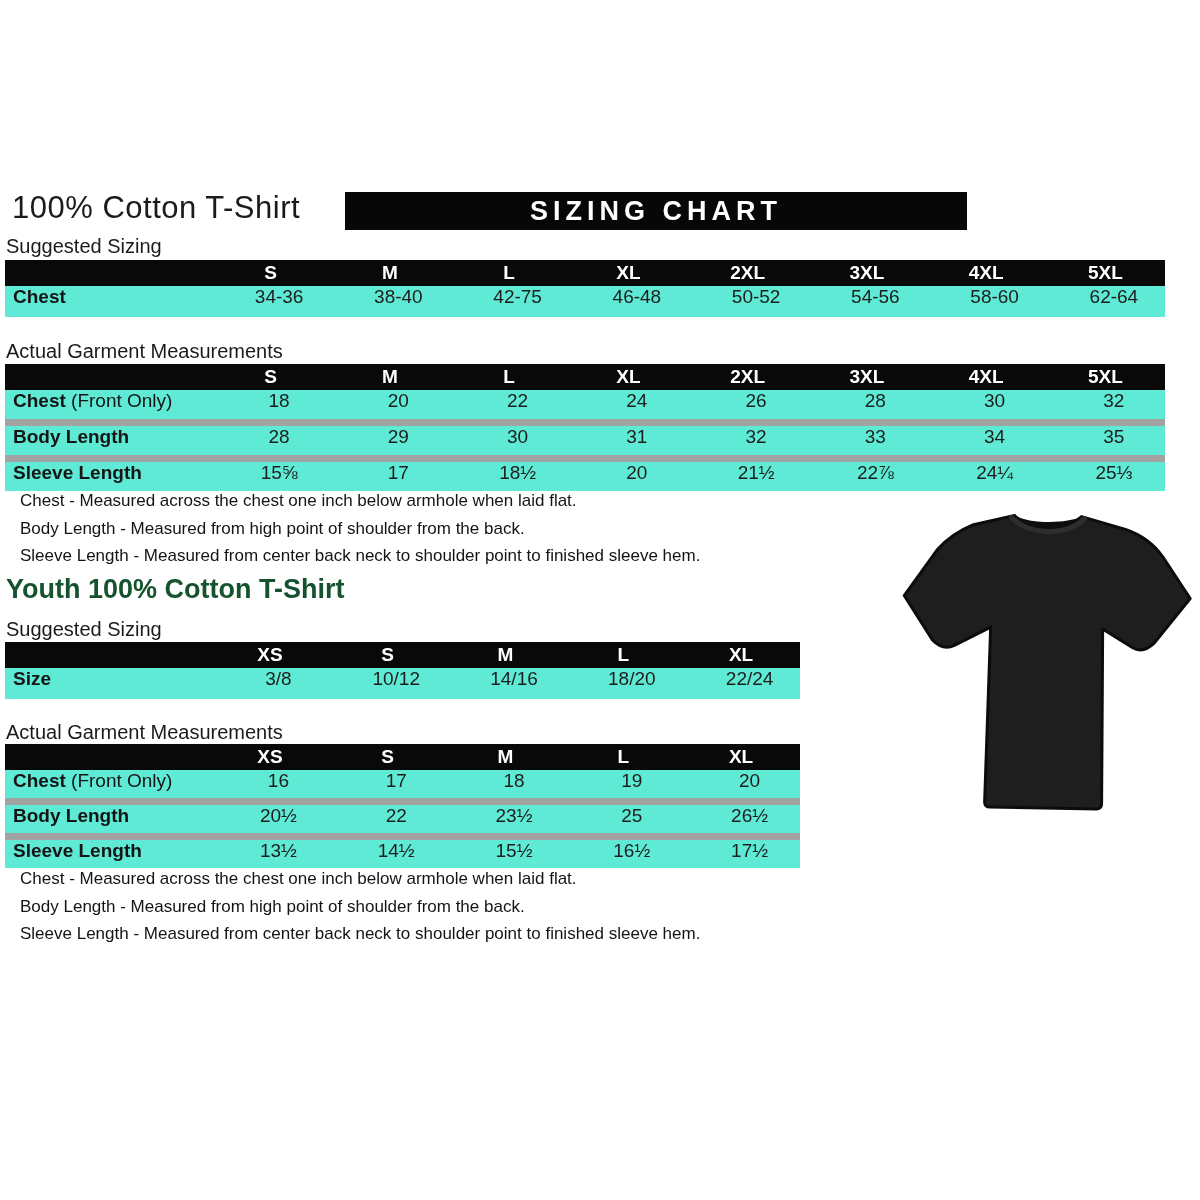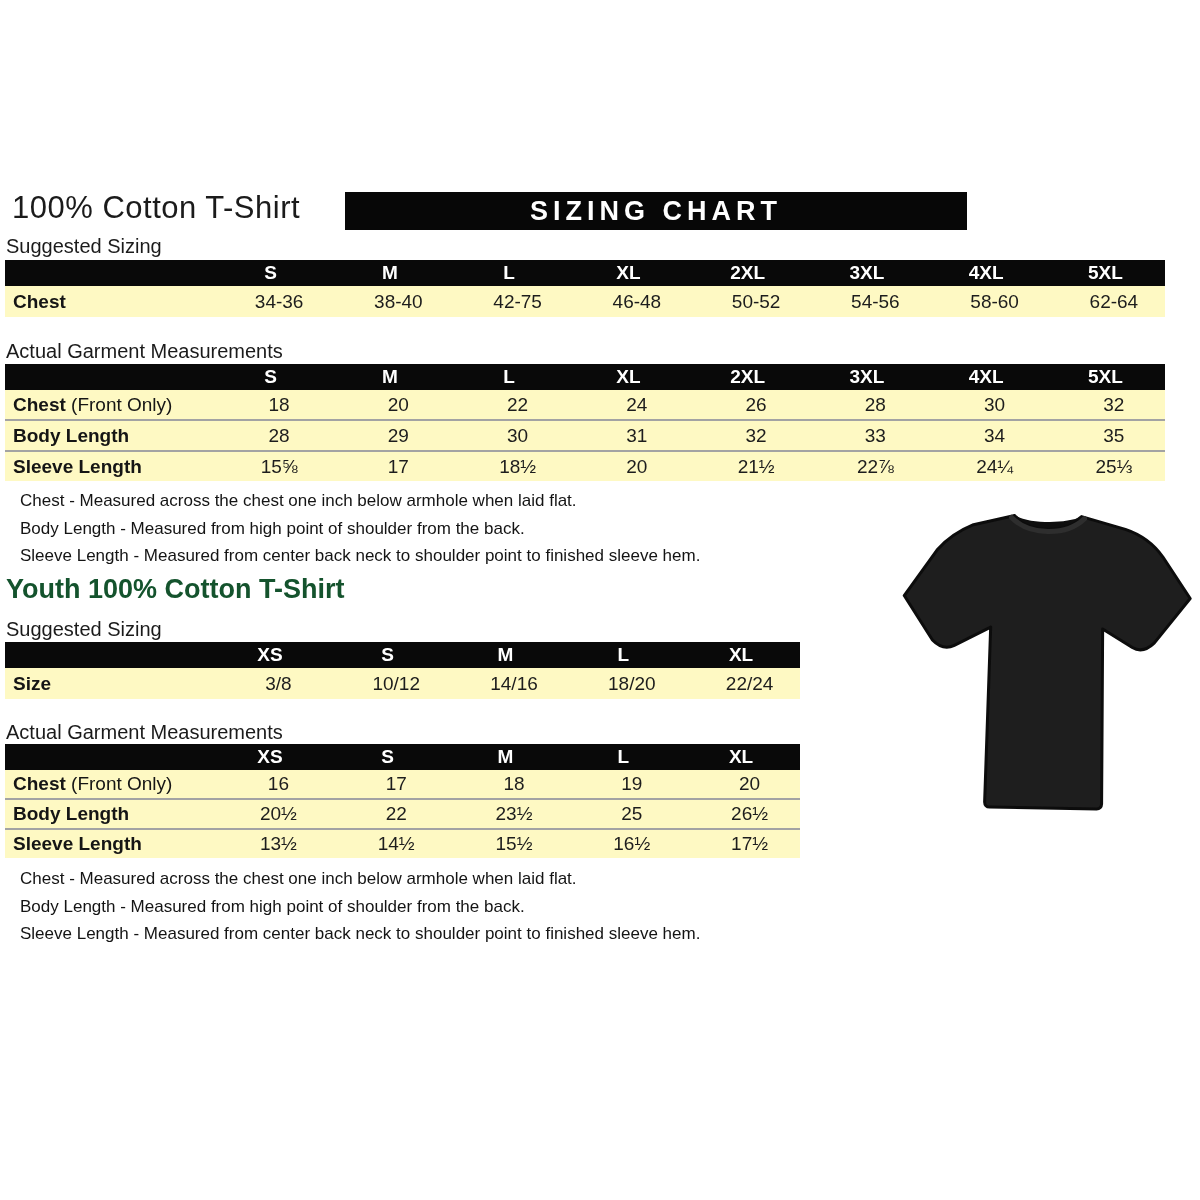--- a/index.html
+++ b/index.html
@@ -18,25 +18,25 @@
   }
   .section-label{font-size:20px;color:#1b1b1b;}
   .youth-title{left:6px;top:548px;font-size:27px;font-weight:700;color:#14532d;}
 
   
   .size-table{left:5px;}
   .adult{width:1160px;}
   .youth-w{width:795px;}
   .t-head{display:flex;background:#090909;height:26px;align-items:center;}
   .t-head .hcell{flex:1;text-align:center;color:#fff;font-weight:700;font-size:19px;}
-  .t-row{display:flex;align-items:center;background:#fef9c3;gap:17px;}
+  .t-row{display:flex;align-items:flex-start;background:#5eead4;gap:17px;}
   .row-h30{height:31px;}
   .row-h29{height:29px;}
   .row-h28{height:28px;}
-  .lined{border-bottom:2px solid #a3a3a3;}
+  .lined{border-bottom:7px solid #a3a3a3;}
   .label-cell{width:198px;padding-left:8px;font-size:19px;white-space:nowrap;}
   .label-strong{font-weight:700;}
   .label-suffix{font-weight:400;}
   .vcell{flex:1;text-align:center;font-size:19px;color:#1d1d1d;}
 
   
   .notes{left:20px;font-size:17px;color:#141414;}
   .note-line{height:18px;line-height:18px;margin-bottom:9.5px;}
 
   

